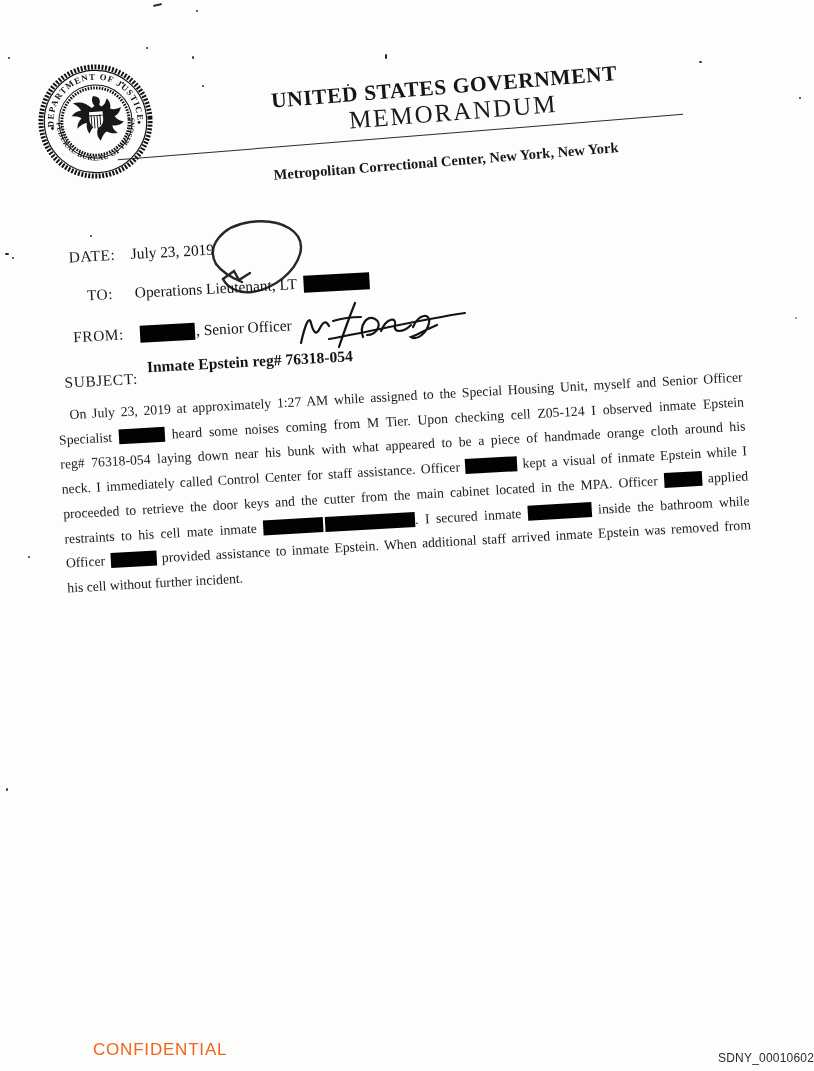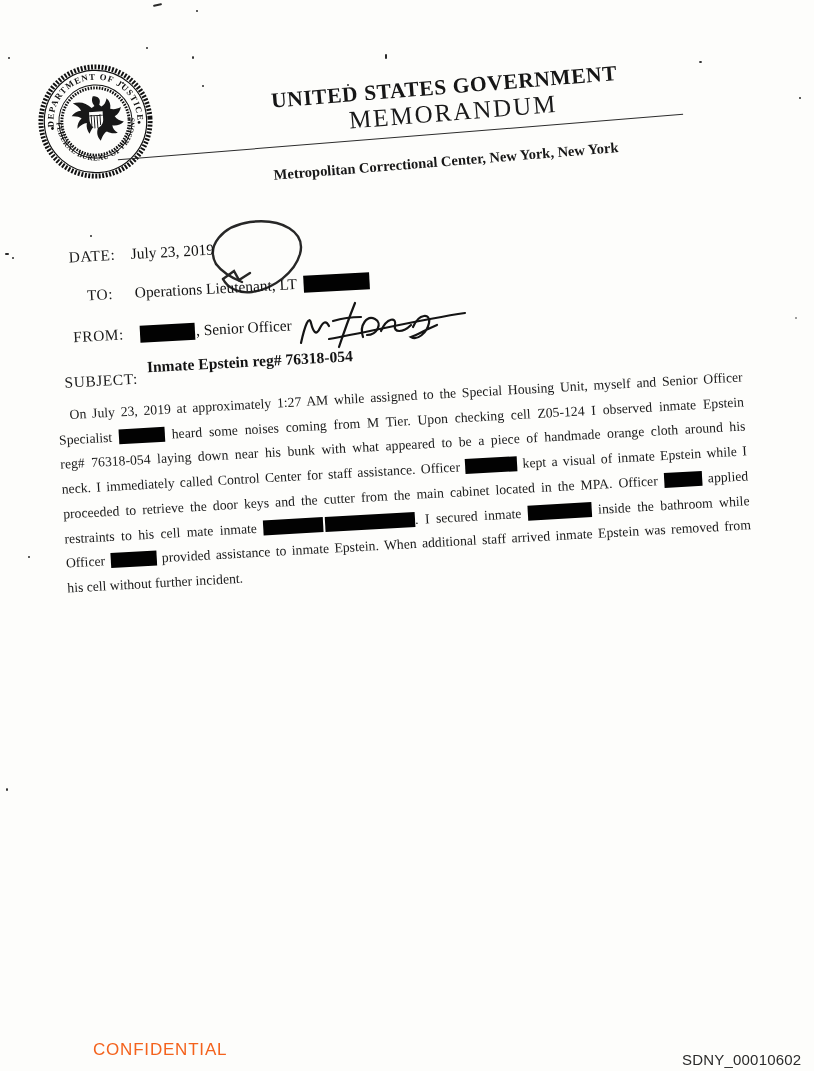--- a/index.html
+++ b/index.html
@@ -52,23 +52,23 @@
   .bline.ind{text-indent:12px;}
   .redact{display:inline-block; background:#020202; height:15px; vertical-align:-3px;}
   .redact + .redact{margin-left:2px;}
   
   .confidential{
     position:absolute; left:93px; top:1040px;
     font-family:"Liberation Sans","DejaVu Sans",sans-serif;
     font-size:17px; letter-spacing:0.8px; color:#F4621C; font-weight:400;
   }
   .bates{
-    position:absolute; left:682px; top:1051px;
+    position:absolute; left:718px; top:1051px;
     font-family:"Liberation Sans","DejaVu Sans",sans-serif;
-    font-size:15px; letter-spacing:0.2px; color:#2b2b2b;
+    font-size:12px; letter-spacing:0.2px; color:#2b2b2b;
   }
   
   .speck{position:absolute; background:#2a2a2a; border-radius:50%;}
 </style>
 </head>
 <body>
 
 <div class="page">
 
   <svg class="seal" viewBox="0 0 120 120">

